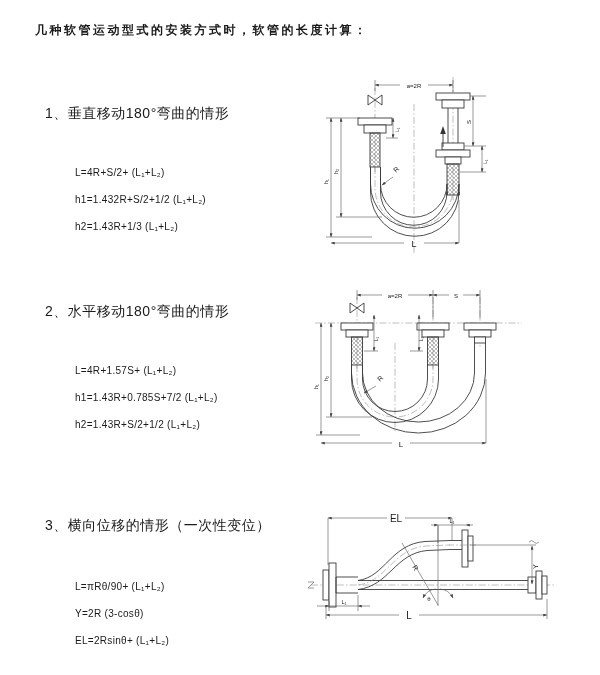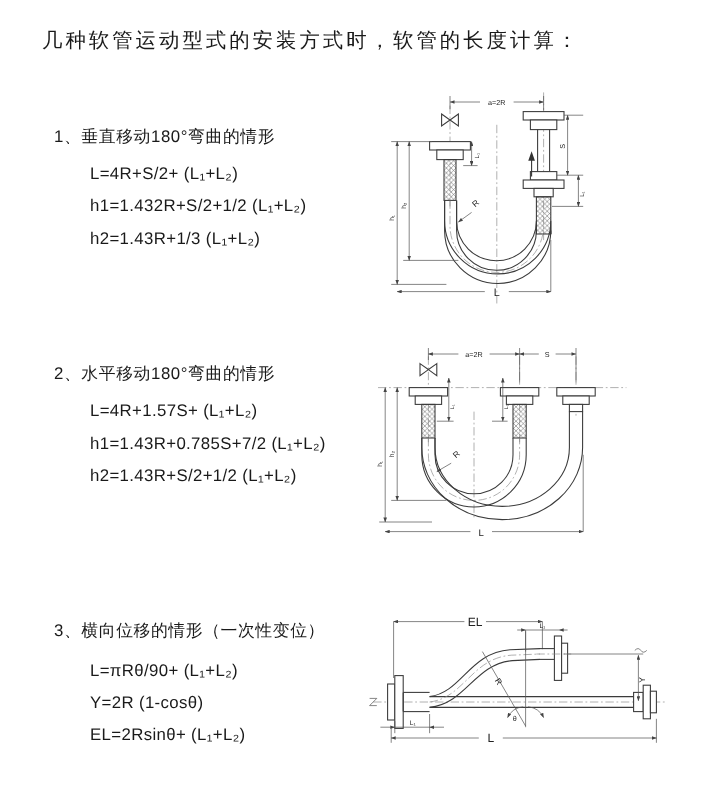--- a/index.html
+++ b/index.html
@@ -1,21 +1,21 @@
 <!DOCTYPE html>
 <html><head>
 <meta charset="utf-8">
 <style>
   html,body{margin:0;padding:0;background:#ffffff;}
   body{width:600px;height:675px;position:relative;overflow:hidden;
        font-family:"Liberation Sans","DejaVu Sans",sans-serif;color:#1a1a1a;}
   .abs{position:absolute;}
-  .title{left:35px;top:22px;font-size:17px;font-weight:400;letter-spacing:2.5px;}
+  .title{left:35px;top:22px;font-size:12px;font-weight:700;letter-spacing:2.5px;}
   .sec-head{left:45px;font-size:14px;font-weight:400;letter-spacing:0.5px;}
-  .formulas{left:75px;font-size:14px;font-weight:400;letter-spacing:0.3px;line-height:27px;}
+  .formulas{left:75px;font-size:10px;font-weight:400;letter-spacing:0.3px;line-height:27px;margin-top:28px;}
   .formulas div{white-space:nowrap;}
   svg{position:absolute;overflow:visible;}
   svg text{font-family:"Liberation Sans","DejaVu Sans",sans-serif;fill:#222;}
   .o{stroke:#3b3b3b;stroke-width:0.9;fill:none;}
   .or{stroke:#3b3b3b;stroke-width:0.9;fill:#ffffff;}
   .d{stroke:#555;stroke-width:0.6;fill:none;}
   .c{stroke:#888;stroke-width:0.55;fill:none;stroke-dasharray:7 2.2 1.5 2.2;}
 </style>
 </head>
 <body>
@@ -32,21 +32,21 @@
 <div class="abs sec-head" style="top:303px;">2、水平移动180°弯曲的情形</div>
 <div class="abs formulas" style="top:329px;">
   <div>L=4R+1.57S+ (L₁+L₂)</div>
   <div>h1=1.43R+0.785S+7/2 (L₁+L₂)</div>
   <div>h2=1.43R+S/2+1/2 (L₁+L₂)</div>
 </div>
 
 <div class="abs sec-head" style="top:517px;">3、横向位移的情形（一次性变位）</div>
 <div class="abs formulas" style="top:545px;">
   <div>L=πRθ/90+ (L₁+L₂)</div>
-  <div>Y=2R (1-cosθ)</div>
+  <div>Y=2R (3-cosθ)</div>
   <div>EL=2Rsinθ+ (L₁+L₂)</div>
 </div>
 
 <svg style="left:312px;top:72px;" width="280" height="192" viewBox="0 0 280 192">
   <defs>
     <pattern id="braid1" patternUnits="userSpaceOnUse" width="4" height="4">
       <path d="M0,4 L4,0 M0,0 L4,4" stroke="#666" stroke-width="0.45"></path>
     </pattern>
     <marker id="a1" viewBox="0 0 8 6" refX="7.5" refY="3" markerWidth="7" markerHeight="5" orient="auto">
       <path d="M0,0 L8,3 L0,6 z" fill="#444"></path>

